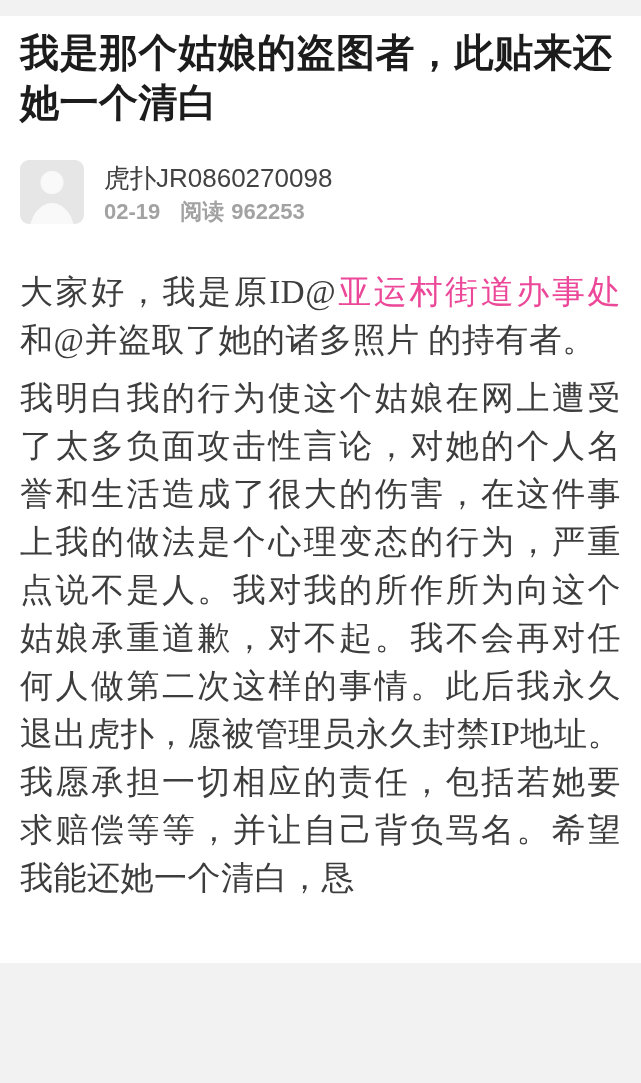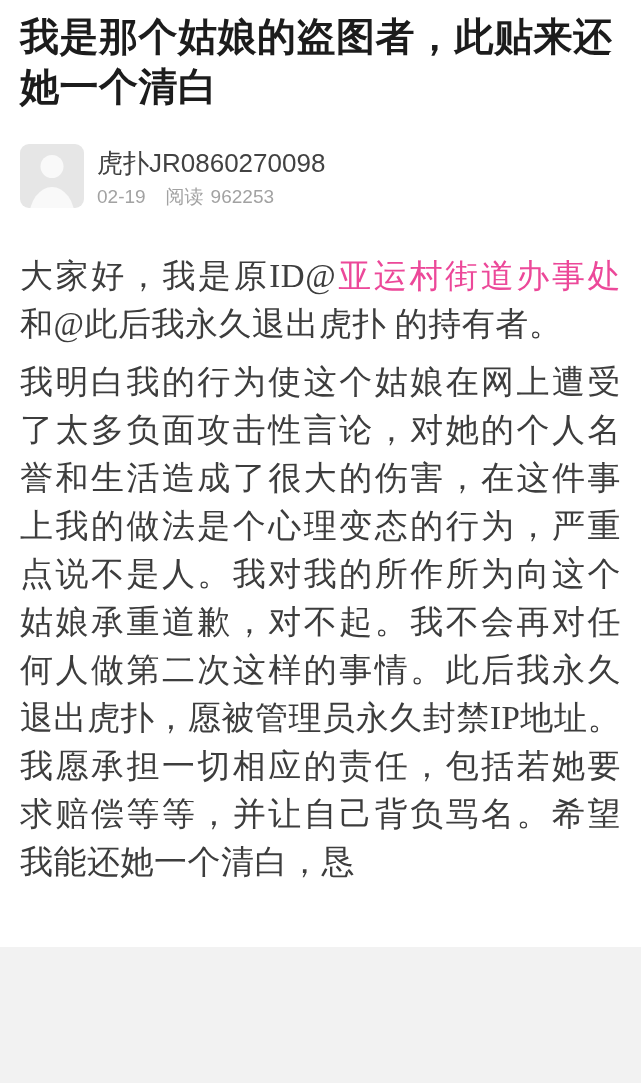--- a/index.html
+++ b/index.html
@@ -1,43 +1,43 @@
 <!DOCTYPE html>
 <html><head>
 <meta charset="utf-8">
 <style>
   html, body { margin: 0; padding: 0; }
   body { background: #f2f2f2; }
   .page {
     position: relative;
     width: 641px;
     height: 947px;
-    margin: 0 auto;
+    margin: 16px auto;
     background: #ffffff;
     overflow: hidden;
     font-family: "Liberation Sans", "DejaVu Sans", sans-serif;
     -webkit-font-smoothing: antialiased;
   }
   .content { padding: 0 20px; }
 
   .title {
     margin: 0;
     padding-top: 12px;
     font-size: 39px;
     line-height: 50px;
     font-weight: 700;
     color: #1c1c1c;
     letter-spacing: 0.5px;
   }
 
   .author-row {
     margin-top: 32px;
     display: flex;
-    align-items: center;
-    gap: 13px;
+    align-items: flex-start;
+    gap: 20px;
   }
   .avatar {
     position: relative;
     width: 64px;
     height: 64px;
     border-radius: 9px;
     background: #e6e6e6;
     overflow: hidden;
     flex-shrink: 0;
   }
@@ -66,23 +66,24 @@
     font-size: 26px;
     line-height: 31px;
     font-weight: 500;
     color: #424242;
   }
   .meta-row {
     margin-top: 7px;
     display: flex;
     align-items: baseline;
     gap: 20px;
-    font-size: 19px;
+    font-size: 22px;
     line-height: 22px;
     color: #a2a2a2;
+    font-weight: bold;
   }
   .read-wrap { display: inline-flex; gap: 7px; }
 
   .body { margin-top: 44px; }
   .body p {
     margin: 0 0 10px 0;
     font-size: 33px;
     line-height: 47px;
     color: #3d3d3d;
     letter-spacing: 0.5px;
@@ -119,19 +120,19 @@
           <span>02-19</span>
           <span class="read-wrap">
             <span>阅读</span>
             <span>962253</span>
           </span>
         </div>
       </div>
     </div>
 
     <div class="body">
-      <p><span class="plain">大家好，我是原ID@</span><span class="link">亚运村街道办事处</span><span class="plain"> 和@此后我永久退出虎扑 的持有者。</span></p>
+      <p><span class="plain">大家好，我是原ID@</span><span class="link">亚运村街道办事处</span><span class="plain"> 和@并盗取了她的诸多照片 的持有者。</span></p>
       <p><span class="plain">我明白我的行为使这个姑娘在网上遭受了太多负面攻击性言论，对她的个人名誉和生活造成了很大的伤害，在这件事上我的做法是个心理变态的行为，严重点说不是人。我对我的所作所为向这个姑娘承重道歉，对不起。我不会再对任何人做第二次这样的事情。此后我永久退出虎扑，愿被管理员永久封禁IP地址。我愿承担一切相应的责任，包括若她要求赔偿等等，并让自己背负骂名。希望我能还她一个清白，恳</span></p>
     </div>
   </div>
 
   <div class="bottom-divider"></div>
 </div>
 
 </body></html>

